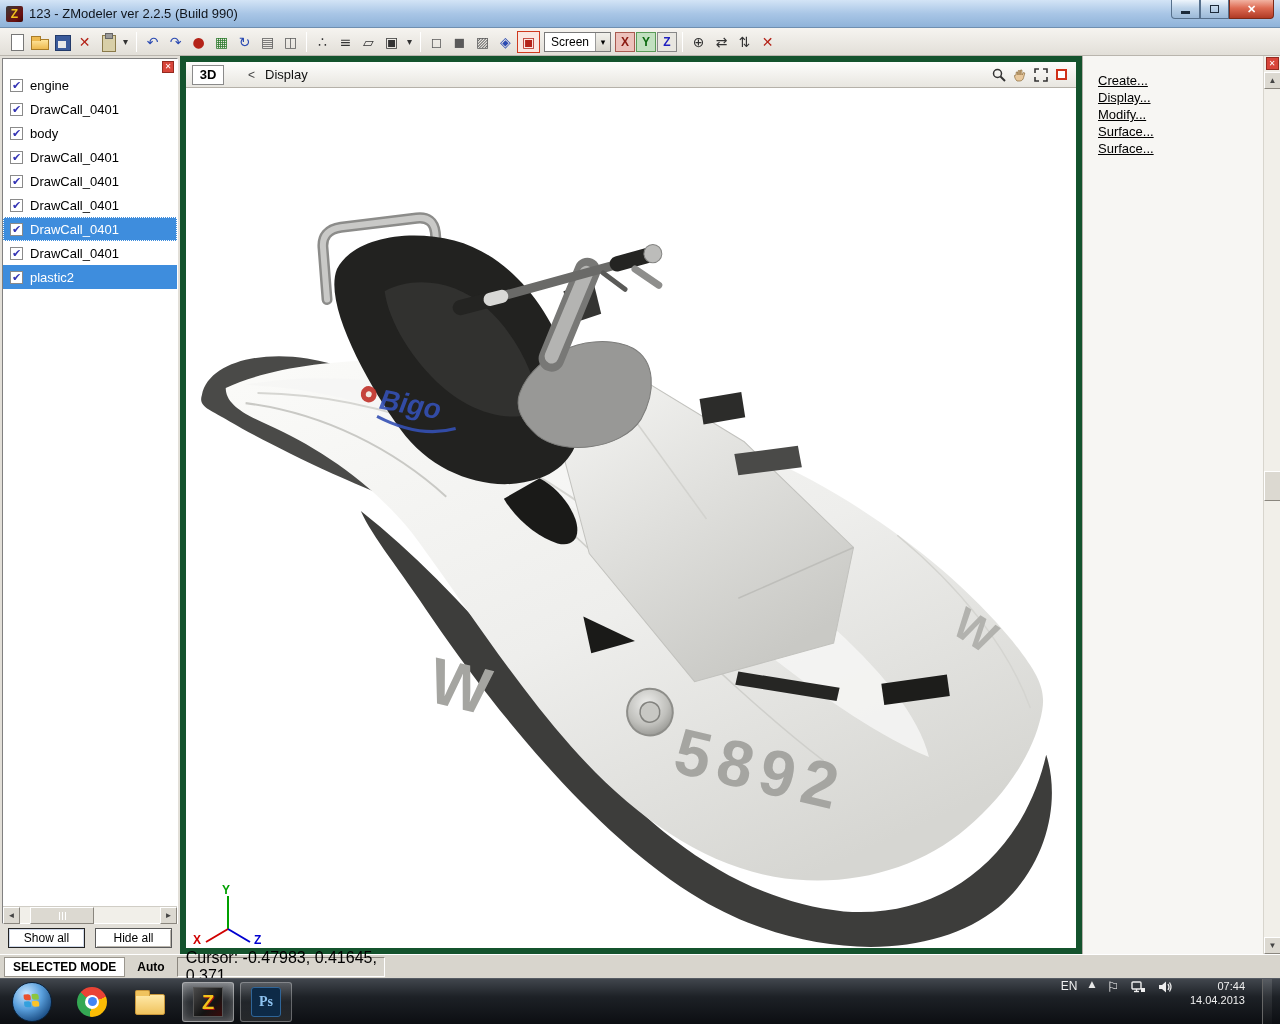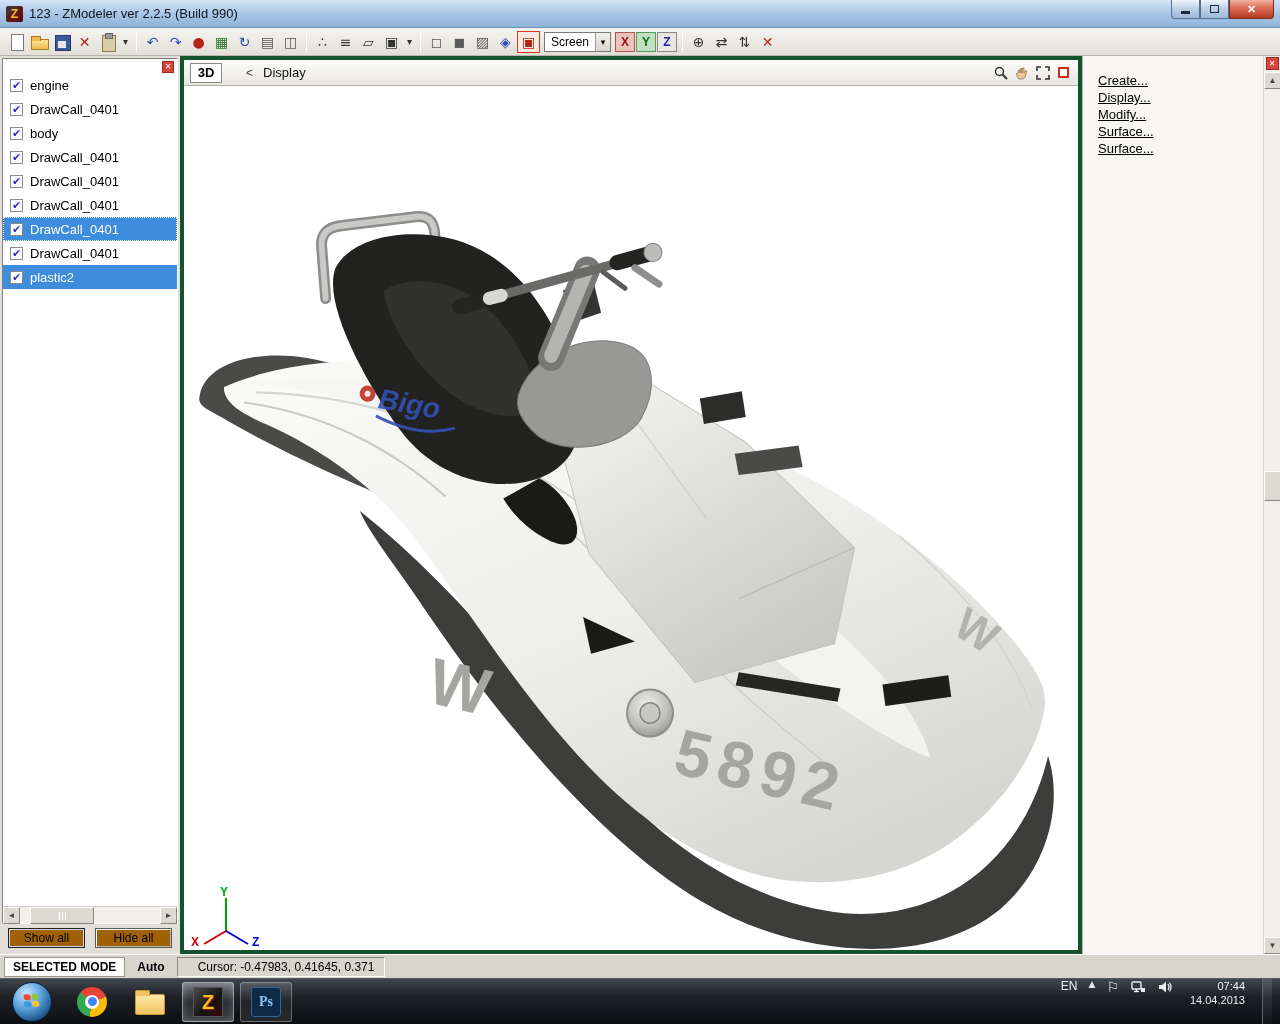--- a/index.html
+++ b/index.html
@@ -82,27 +82,27 @@
   .tree-row.selected.focused { outline:1px dotted #fff; outline-offset:-1px; }
   .hscroll { height:17px; flex:none; display:flex; background:#f1efe9; border-top:1px solid #d0cdc5; }
   .sbtn { width:17px; height:17px; flex:none; background:#dcd9d1; border:1px solid;
     border-color:#fff #8a867e #8a867e #fff; font-size:8px; color:#444;
     display:flex; align-items:center; justify-content:center; }
   .htrack { flex:1; position:relative; }
   .hthumb { position:absolute; left:10px; top:0; width:64px; height:17px; background:#dcd9d1;
     border:1px solid; border-color:#fff #8a867e #8a867e #fff; display:flex; align-items:center; justify-content:center; gap:2px; }
   .hthumb i { width:1px; height:8px; background:#9a968e; border-right:1px solid #fff; }
   .panel-buttons { height:28px; flex:none; display:flex; align-items:center; gap:10px; padding:0 6px; }
-  .btn { height:20px; flex:1; background:#a16207; border:1px solid #5a5a5a; font-size:12px;
+  .btn { height:20px; flex:1; background:#ffffff; border:1px solid #5a5a5a; font-size:12px;
     display:flex; align-items:center; justify-content:center;
     box-shadow:inset 1px 1px 0 #fff, inset -1px -1px 0 #b9b5ad; }
   .btn.default { border:1px solid #222; box-shadow:inset 0 0 0 1px #cfd8e8, inset 1px 1px 0 #fff; }
 
   
-  .viewport { flex:1; display:flex; flex-direction:column; border:4px solid #14532d; min-width:0; }
+  .viewport { flex:1; display:flex; flex-direction:column; border:6px solid #14532d; min-width:0; }
   .vp-header { height:26px; flex:none; display:flex; align-items:center; gap:10px; padding:0 6px;
     background:linear-gradient(#fdfdfc,#e8e6e0); border-bottom:1px solid #b5b1a9; }
   .vp-tab { width:32px; height:20px; background:#fff; border:1px solid #8a8a8a; font-weight:bold;
     font-size:13px; display:flex; align-items:center; justify-content:center; }
   .vp-back { font-size:12px; color:#444; margin-left:14px; }
   .vp-title { font-size:13px; color:#111; }
   .vp-icons { margin-left:auto; display:flex; align-items:center; gap:4px; }
   .vp-ico { width:17px; height:17px; display:flex; align-items:center; justify-content:center; }
   .red-square { width:11px; height:11px; border:2px solid #d03018; background:#fff; }
   .vp-body { flex:1; background:#fff; position:relative; min-height:0; }
@@ -120,21 +120,21 @@
   .vtrack { flex:1; position:relative; }
   .vthumb { position:absolute; top:45%; left:0; width:17px; height:30px; background:#dcd9d1;
     border:1px solid; border-color:#fff #8a867e #8a867e #fff; }
 
   
   .statusbar { height:24px; flex:none; display:flex; align-items:center; 
     background:#d8d5cd; border-top:1px solid #fff; gap:6px; padding-left:4px; }
   .mode-box { background:#fff; border:1px solid #9a968e; font-weight:bold; font-size:12px; padding:2px 8px; }
   .auto-lbl { font-weight:bold; font-size:12px; padding:0 6px; }
   .cursor-box { width:208px; height:20px; border:1px solid; border-color:#8a867e #fff #fff #8a867e;
-    font-size:12px; display:flex; align-items:center; padding-left:20px; background:#d8d5cd; margin-right:0; }
+    font-size:16px; display:flex; align-items:center; padding-left:8px; background:#d8d5cd; margin-right:0; }
 
   
   .taskbar { height:46px; flex:none; display:flex; align-items:center; gap:6px; padding:0 4px;
     background:linear-gradient(#41464d,#1d2126 40%,#0c0e12); border-top:1px solid #565b63; }
   .start-orb { width:40px; height:40px; border-radius:50%; position:relative; flex:none; margin:0 8px;
     background:radial-gradient(circle at 35% 28%, #c9e6ff, #5aa0dd 42%, #1c4f86 78%, #0a2645);
     border:1px solid #0a2038; display:flex; align-items:center; justify-content:center; }
   .flag { width:16px; height:15px; display:grid; grid-template-columns:7px 7px; grid-template-rows:6px 6px;
     gap:1px; transform:rotate(-4deg); }
   .flag i { border-radius:1px 3px 1px 3px; }

